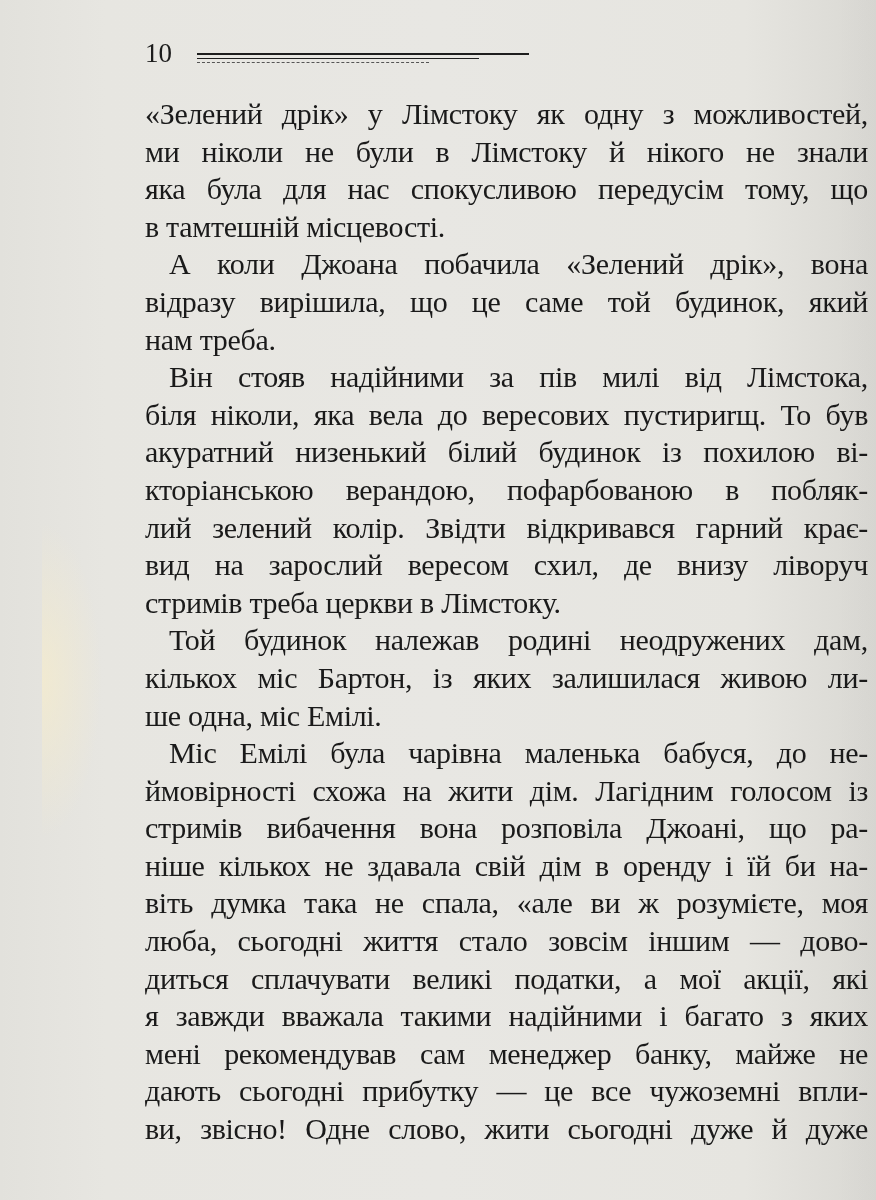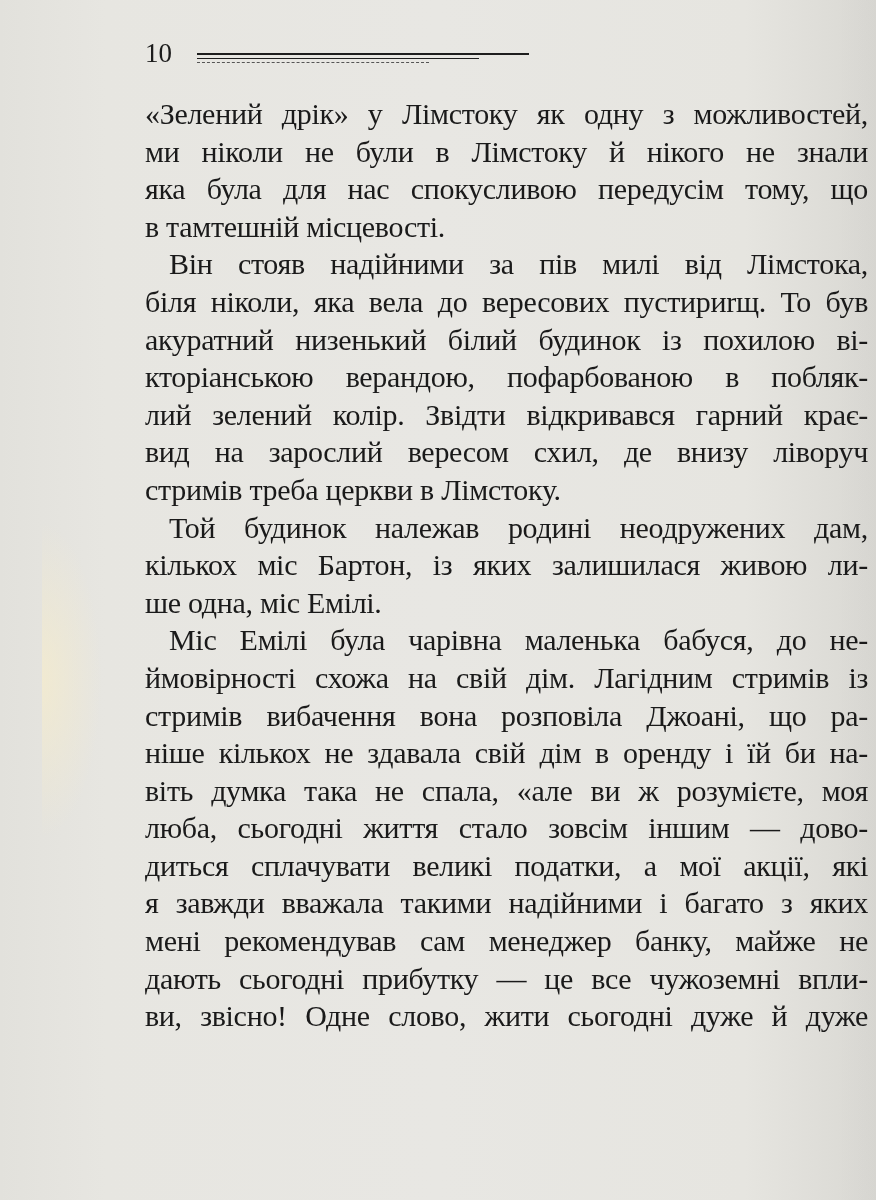--- a/index.html
+++ b/index.html
@@ -109,40 +109,45 @@
 
   <div class="text-block">
 
     <div>
       <span class="line">«Зелений дрік» у Лімстоку як одну з можливостей,</span>
       <span class="line">ми ніколи не були в Лімстоку й нікого не знали</span>
       <span class="line">яка була для нас спокусливою передусім тому, що</span>
       <span class="line last">в тамтешній місцевості.</span>
     </div>
 
+    <div>
+      <span class="line indent">А коли Джоана побачила «Зелений дрік», вона</span>
+      <span class="line">відразу вирішила, що це саме той будинок, який</span>
+      <span class="line last">нам треба.</span>
+    </div>
 
     <div>
       <span class="line indent">Він стояв надійними за пів милі від Лімстока,</span>
       <span class="line">біля ніколи, яка вела до вересових пустириrщ. То був</span>
       <span class="line">акуратний низенький білий будинок із похилою ві-</span>
       <span class="line">кторіанською верандою, пофарбованою в побляк-</span>
       <span class="line">лий зелений колір. Звідти відкривався гарний крає-</span>
       <span class="line">вид на зарослий вересом схил, де внизу ліворуч</span>
       <span class="line last">стримів треба церкви в Лімстоку.</span>
     </div>
 
     <div>
       <span class="line indent">Той будинок належав родині неодружених дам,</span>
       <span class="line">кількох міс Бартон, із яких залишилася живою ли-</span>
       <span class="line last">ше одна, міс Емілі.</span>
     </div>
 
     <div>
       <span class="line indent">Міс Емілі була чарівна маленька бабуся, до не-</span>
-      <span class="line">ймовірності схожа на свій дім. Лагідним стримів із</span>
+      <span class="line">ймовірності схожа на жити дім. Лагідним голосом із</span>
       <span class="line">стримів вибачення вона розповіла Джоані, що ра-</span>
       <span class="line">ніше кількох не здавала свій дім в оренду і їй би на-</span>
       <span class="line">віть думка така не спала, «але ви ж розумієте, моя</span>
       <span class="line">люба, сьогодні життя стало зовсім іншим — дово-</span>
       <span class="line">диться сплачувати великі податки, а мої акції, які</span>
       <span class="line">я завжди вважала такими надійними і багато з яких</span>
       <span class="line">мені рекомендував сам менеджер банку, майже не</span>
       <span class="line">дають сьогодні прибутку — це все чужоземні впли-</span>
       <span class="line">ви, звісно! Одне слово, жити сьогодні дуже й дуже</span>
     </div>

